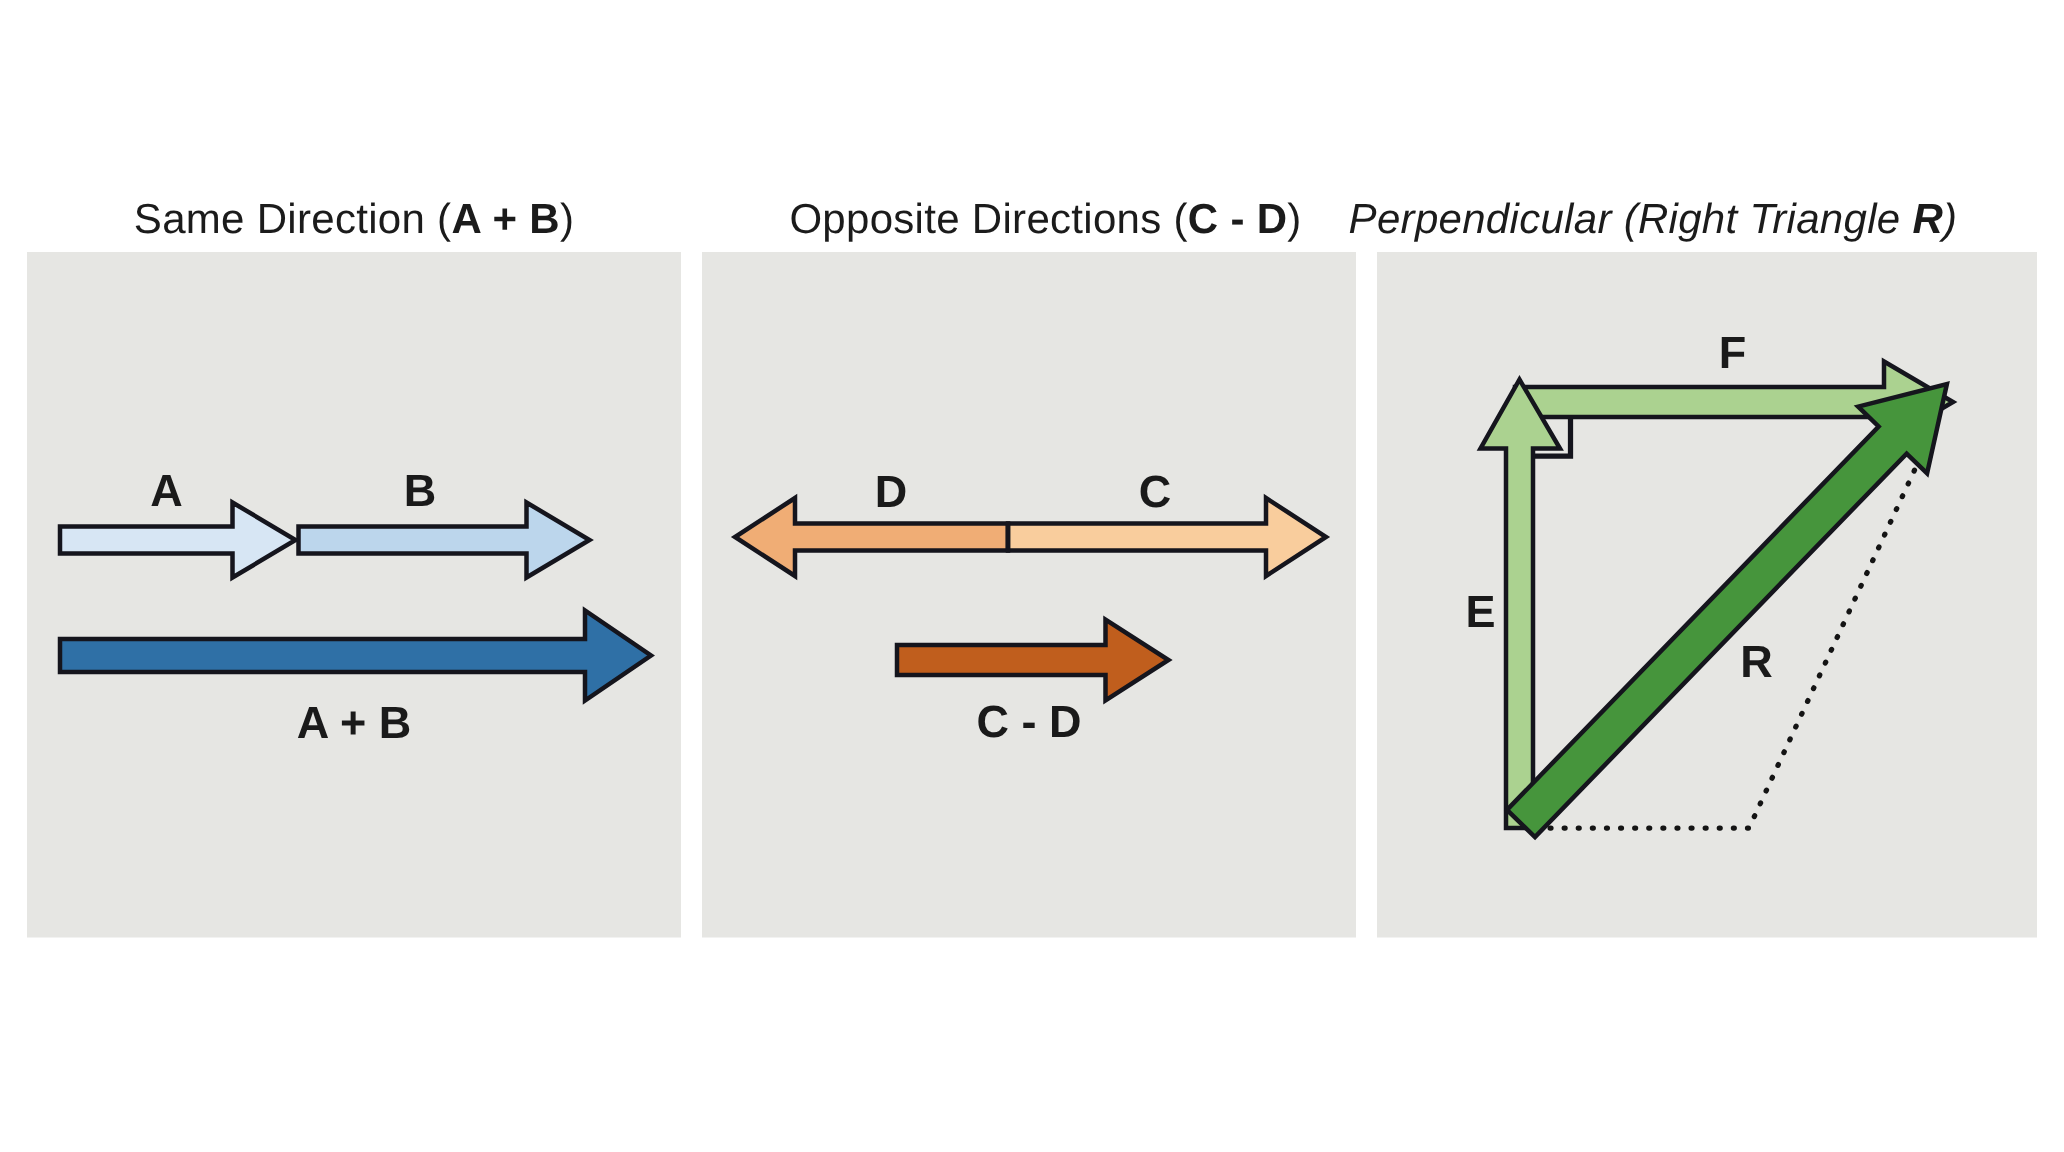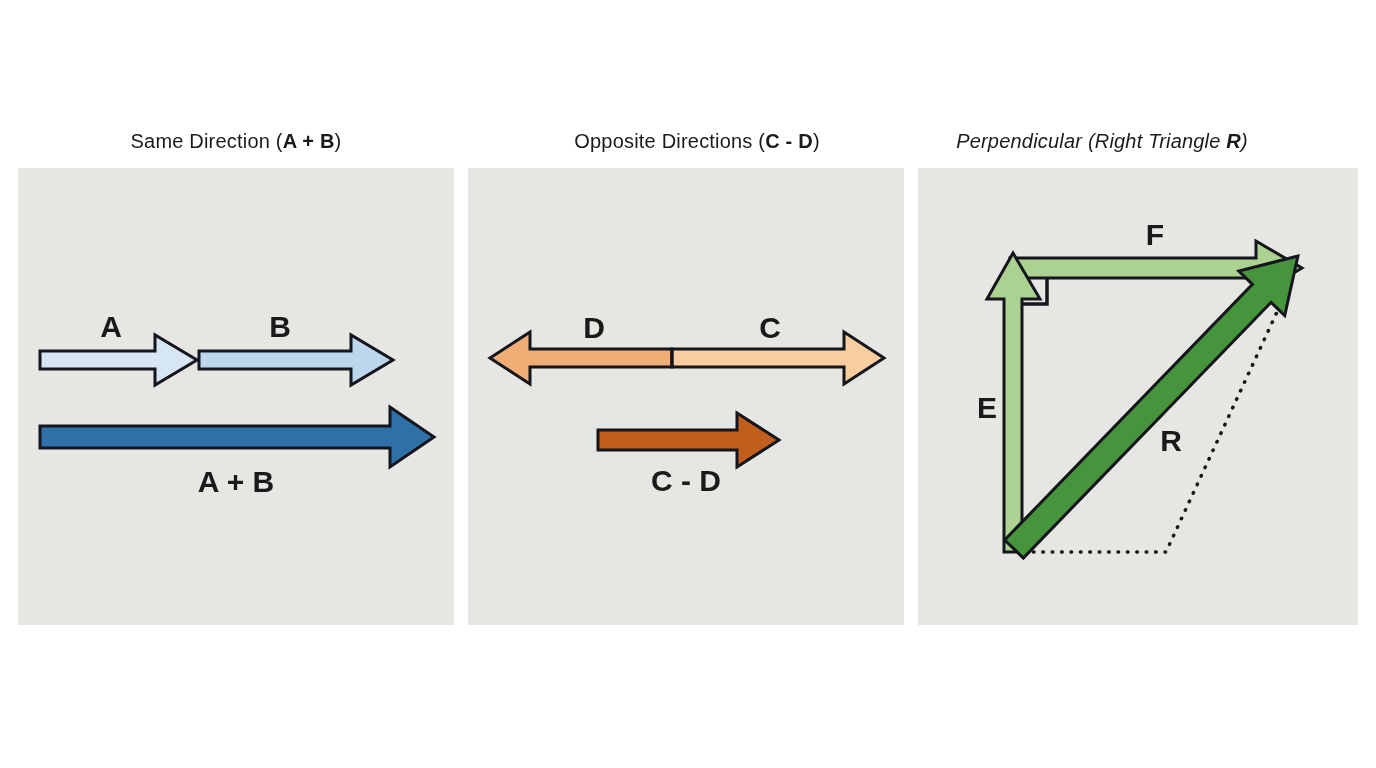--- a/index.html
+++ b/index.html
@@ -7,21 +7,21 @@
     width:1376px;height:768px;
     background:#ffffff;
     position:relative;
     font-family:"Liberation Sans", sans-serif;
     overflow:hidden;
   }
   .stage{position:absolute;left:0;top:0;width:1376px;height:768px;}
   .panel-title{
     position:absolute;top:130px;height:36px;
     text-align:center;
-    font-size:20px;
+    font-size:28px;
     color:#1b1b1b;
     letter-spacing:0.2px;
     white-space:nowrap;
   }
   .panel-title .bold{font-weight:700;}
   #title-1{left:18px;width:436px;}
   #title-2{left:479px;width:436px;}
   #title-3{left:882px;width:440px;font-style:italic;}
   svg text{
     font-family:"Liberation Sans", sans-serif;

